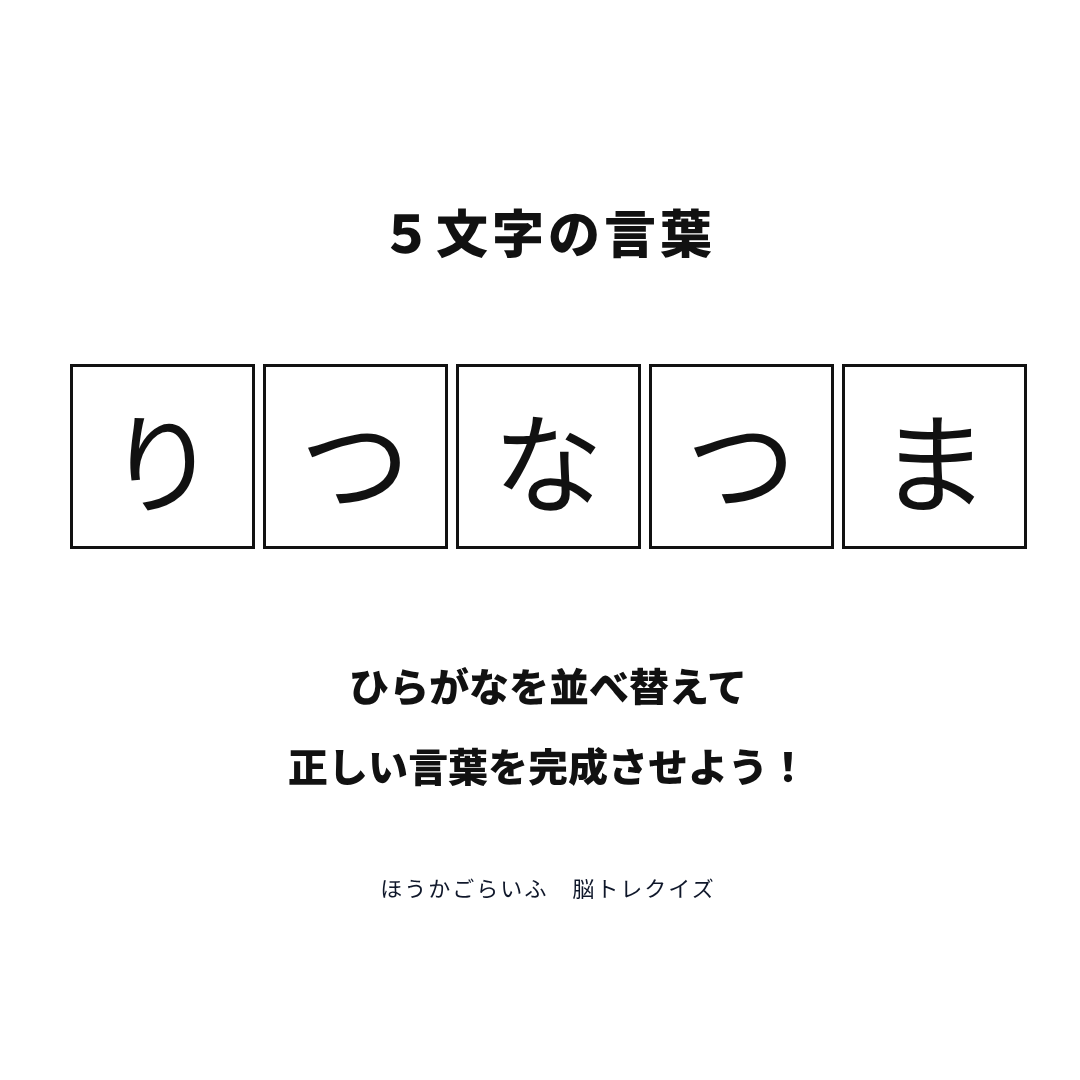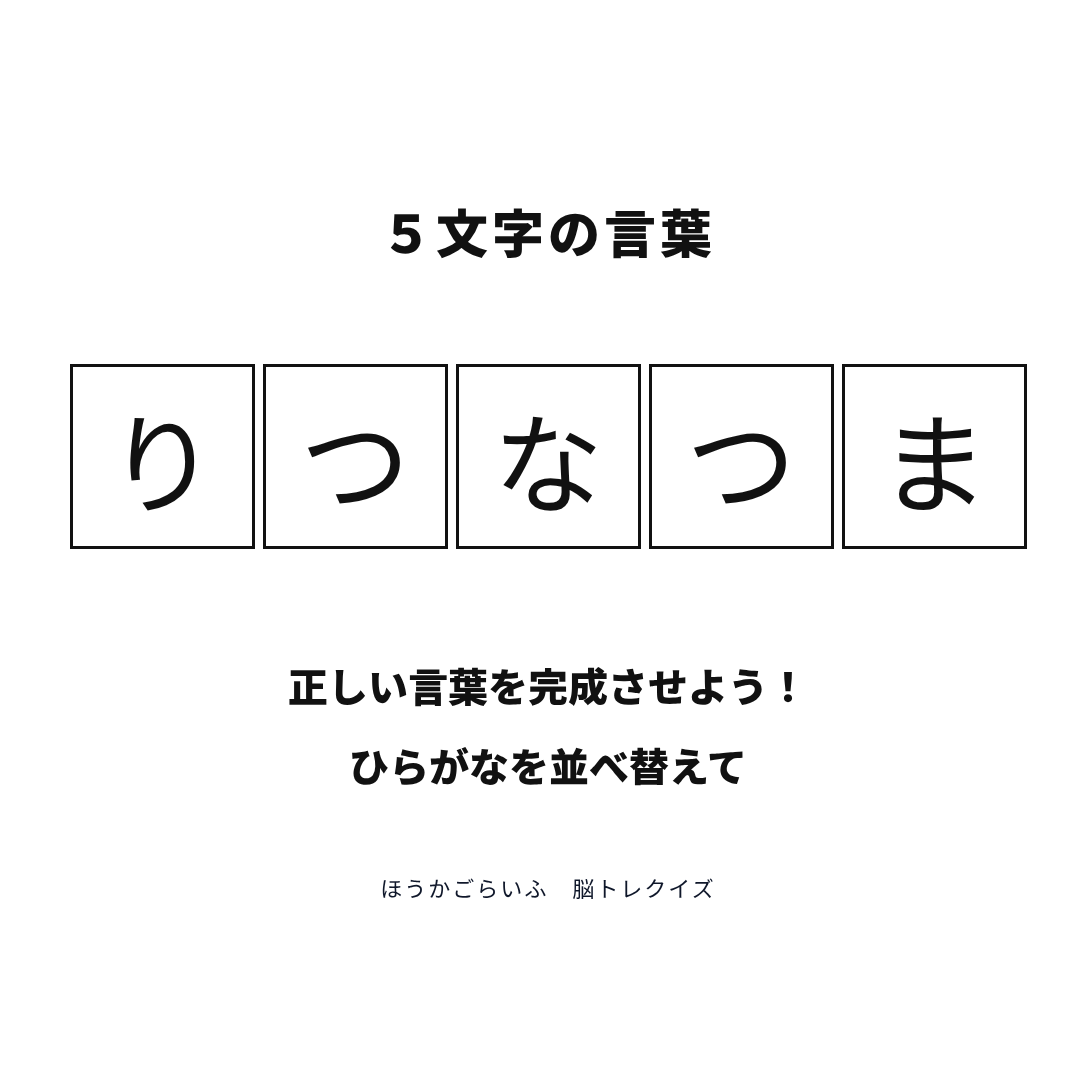--- a/index.html
+++ b/index.html
@@ -102,19 +102,19 @@
       </div>
       <div class="tile">
         <span class="tile-char">つ</span>
       </div>
       <div class="tile">
         <span class="tile-char">ま</span>
       </div>
     </div>
 
   <div class="instruction">
+    <div>ひらがなを並べ替えて</div>
     <div>正しい言葉を完成させよう！</div>
-    <div>ひらがなを並べ替えて</div>
   </div>
 
   <div class="branding">ほうかごらいふ　脳トレクイズ</div>
 
 </div>
 
 </body></html>

